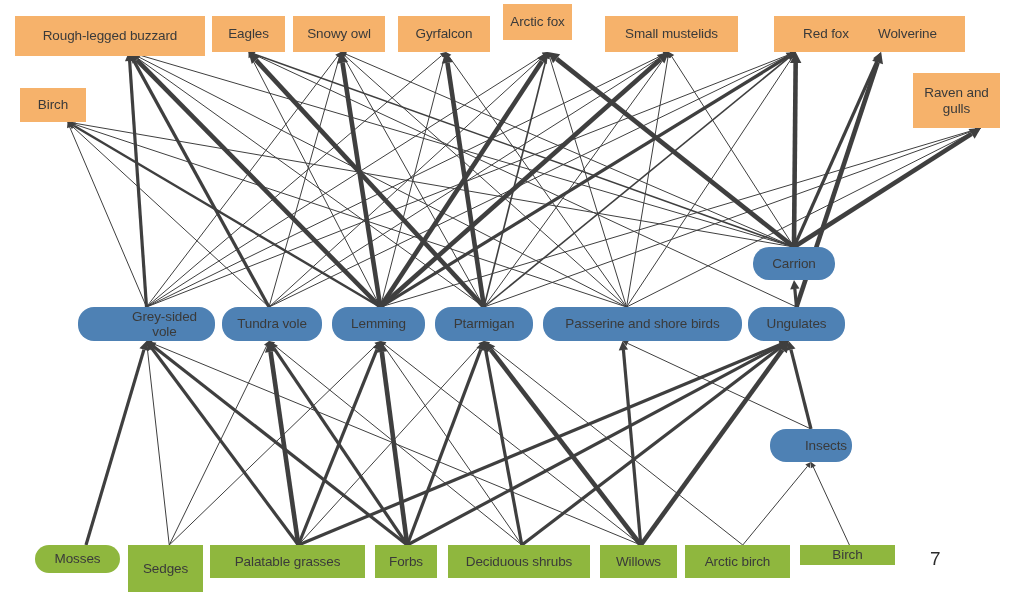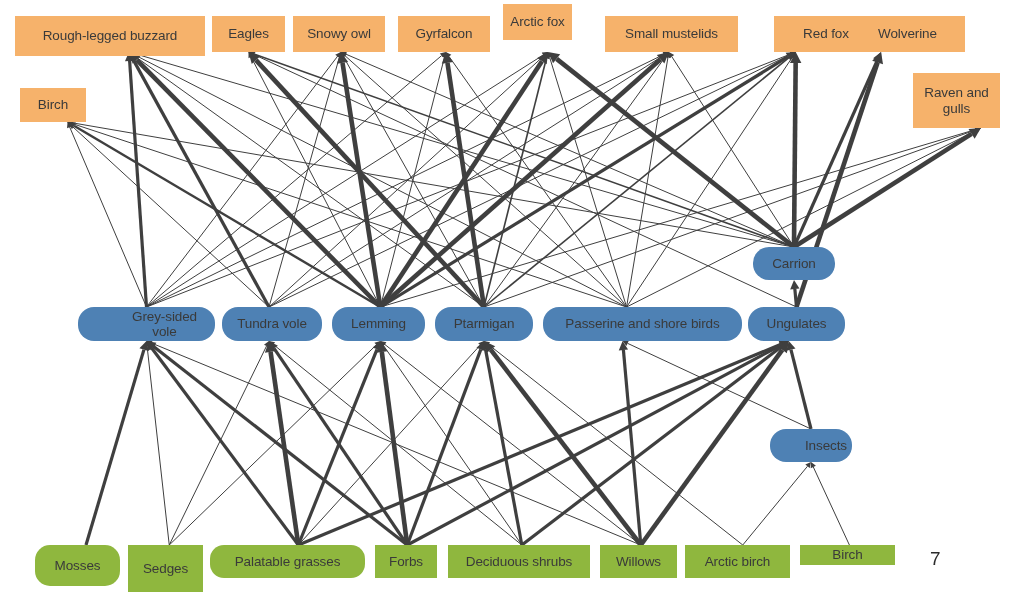--- a/index.html
+++ b/index.html
@@ -415,27 +415,27 @@
       </div>
       <div class="node consumer" style="left: 543px; top: 307px; width: 199px; height: 34px;">
         <span>Passerine and shore birds</span>
       </div>
       <div class="node consumer" style="left: 748px; top: 307px; width: 97px; height: 34px;">
         <span>Ungulates</span>
       </div>
       <div class="node consumer" style="left: 770px; top: 429px; width: 82px; height: 33px; padding-left: 34px;">
         <span>Insects</span>
       </div>
-      <div class="node producer" style="left: 35px; top: 545px; width: 85px; height: 41px; border-radius: 15px;">
+      <div class="node producer" style="left: 35px; top: 545px; width: 85px; height: 28px; border-radius: 15px;">
         <span>Mosses</span>
       </div>
       <div class="node producer" style="left: 128px; top: 545px; width: 75px; height: 47px;">
         <span>Sedges</span>
       </div>
-      <div class="node producer" style="left: 210px; top: 545px; width: 155px; height: 33px; border-radius: 14px;">
+      <div class="node producer" style="left: 210px; top: 545px; width: 155px; height: 33px;">
         <span>Palatable grasses</span>
       </div>
       <div class="node producer" style="left: 375px; top: 545px; width: 62px; height: 33px;">
         <span>Forbs</span>
       </div>
       <div class="node producer" style="left: 448px; top: 545px; width: 142px; height: 33px;">
         <span>Deciduous shrubs</span>
       </div>
       <div class="node producer" style="left: 600px; top: 545px; width: 77px; height: 33px;">
         <span>Willows</span>

